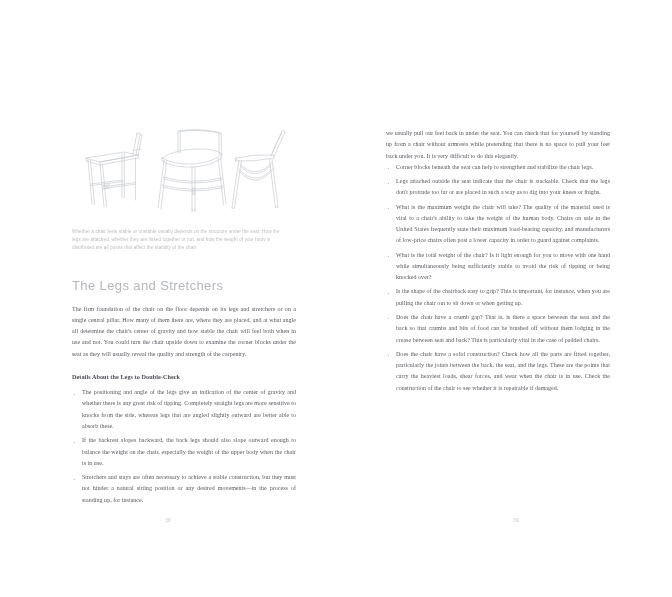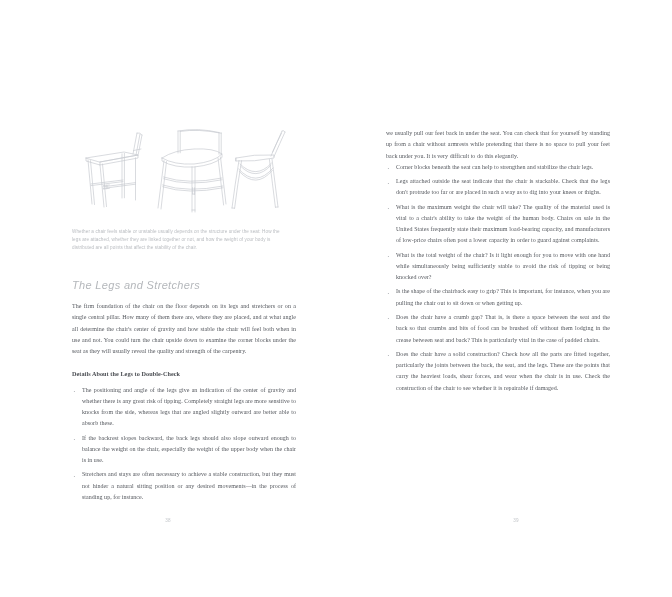--- a/index.html
+++ b/index.html
@@ -56,26 +56,25 @@
     color: #b9bcc0;
     letter-spacing: 0.02em;
     margin: 0 0 26px 0;
     max-width: 208px;
   }
 
   
   h2.section-title {
     font-family: "Liberation Sans", sans-serif;
     font-weight: 400;
-    font-size: 11px;
+    font-size: 13px;
     line-height: 1.3;
     color: #b4b7bb;
     letter-spacing: 0.03em;
     margin: 0 0 9px 0;
-    font-style: italic;
   }
 
   h3.sub-title {
     font-family: "Liberation Serif", serif;
     font-weight: 700;
     font-size: 6.2px;
     line-height: 1.5;
     color: #4a4d52;
     margin: 12px 0 6px 0;
     letter-spacing: 0.01em;

